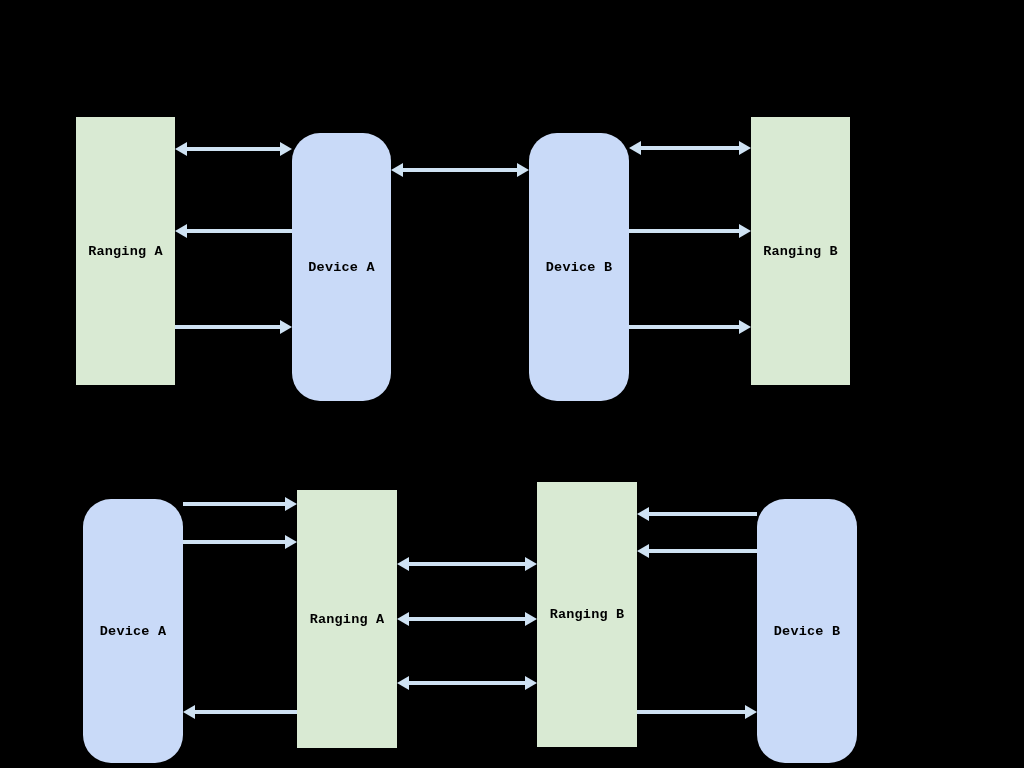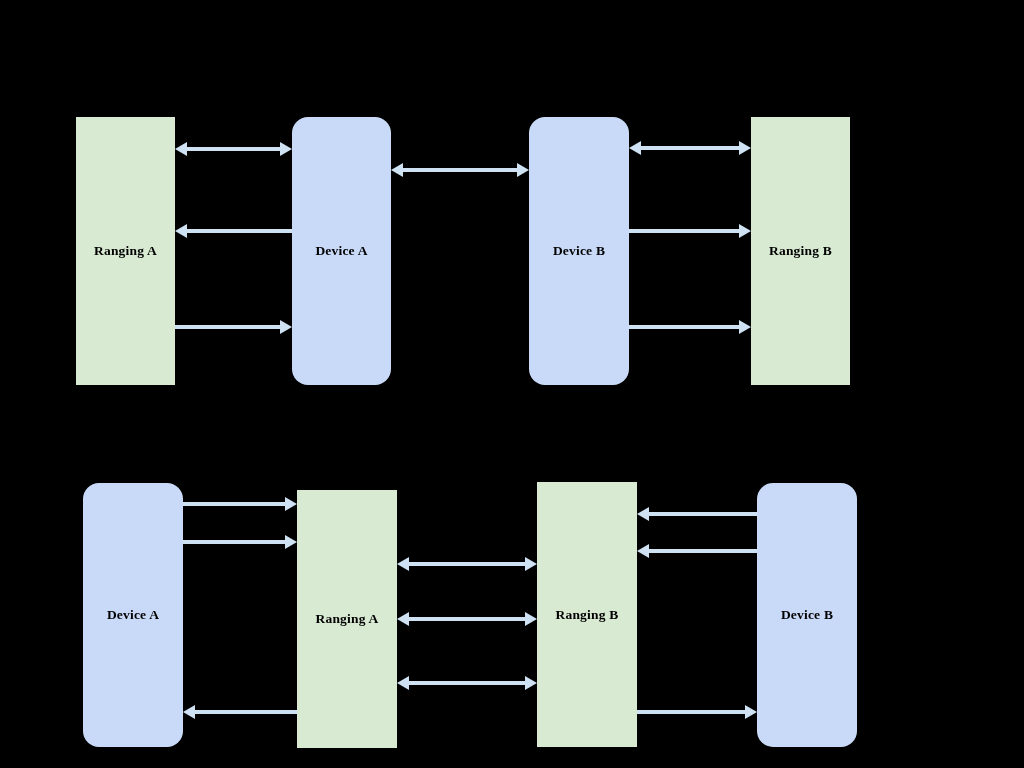--- a/index.html
+++ b/index.html
@@ -6,31 +6,32 @@
     margin: 0;
     padding: 0;
     background: #000000;
   }
   #canvas {
     position: relative;
     width: 912px;
     height: 768px;
     background: #000000;
     overflow: hidden;
-    font-family: Liberation Serif, serif;
+    font-family: Liberation Mono, monospace;
   }
   .box {
     position: absolute;
     display: flex;
     align-items: center;
     justify-content: center;
     box-sizing: border-box;
   }
   .box.device {
-    border-radius: 16px;
+    border-radius: 28px;
+    margin-top: 16px;
   }
   .box.ranging {
     border-radius: 0;
   }
   .box-label {
     font-size: 13.5px;
     font-weight: bold;
     color: #000000;
     letter-spacing: 0.2px;
     white-space: nowrap;

